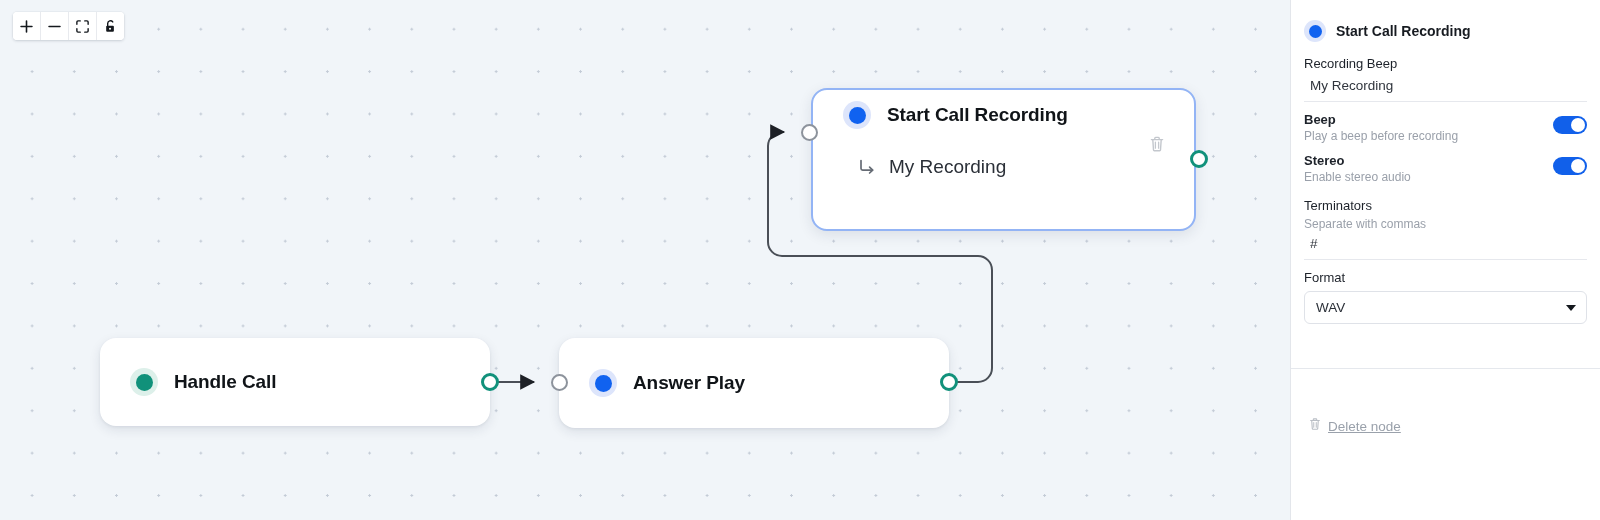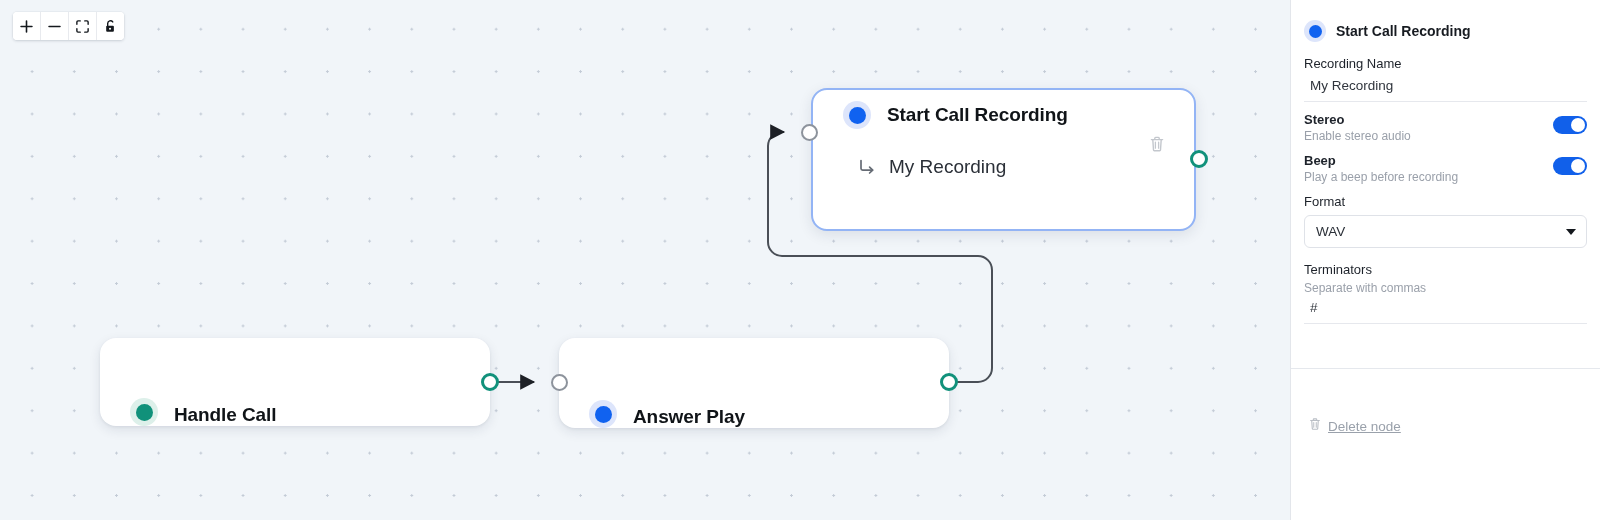--- a/index.html
+++ b/index.html
@@ -73,21 +73,21 @@
   }
   .node.plain {
     box-shadow: 0 4px 12px rgba(25,40,70,0.10), 0 1px 3px rgba(25,40,70,0.07);
   }
   .node.selected {
     border: 2px solid #93b4f5;
     box-shadow: 0 4px 14px rgba(25,40,70,0.10);
   }
   .node-row {
     display: flex;
-    align-items: flex-end;
+    align-items: center;
     height: 100%;
     padding-left: 30px;
     box-sizing: border-box;
   }
   .node-head {
     display: flex;
     align-items: center;
     padding-left: 30px;
     height: 50px;
     box-sizing: border-box;
@@ -394,56 +394,56 @@
     <div class="panel-header">
       <span class="dot-wrap blue">
         <span class="dot blue"></span>
       </span>
       <span class="panel-title">Start Call Recording</span>
     </div>
 
     <div id="panel-body">
 
       <div class="field">
-        <div class="field-label">Recording Name</div>
+        <div class="field-label">Recording Beep</div>
         <input class="underline-input" type="text" value="My Recording" style="">
+      </div>
+
+      <div class="toggle-row">
+        <div class="toggle-texts">
+          <div class="t-label">Beep</div>
+          <div class="t-hint">Play a beep before recording</div>
+        </div>
+        <div class="switch">
+          <span class="knob"></span>
+        </div>
       </div>
 
       <div class="toggle-row">
         <div class="toggle-texts">
           <div class="t-label">Stereo</div>
           <div class="t-hint">Enable stereo audio</div>
         </div>
         <div class="switch">
           <span class="knob"></span>
         </div>
       </div>
 
-      <div class="toggle-row">
-        <div class="toggle-texts">
-          <div class="t-label">Beep</div>
-          <div class="t-hint">Play a beep before recording</div>
-        </div>
-        <div class="switch">
-          <span class="knob"></span>
-        </div>
+      <div class="field mt14">
+        <div class="field-label">Terminators</div>
+        <div class="field-hint">Separate with commas</div>
+        <input class="underline-input" type="text" value="#" style="">
       </div>
 
       <div class="field mt10">
         <div class="field-label">Format</div>
         <div class="select-box">
           <span class="select-value">WAV</span>
           <span class="caret"></span>
         </div>
-      </div>
-
-      <div class="field mt14">
-        <div class="field-label">Terminators</div>
-        <div class="field-hint">Separate with commas</div>
-        <input class="underline-input" type="text" value="#" style="">
       </div>
 
     </div>
 
     <div class="panel-divider"></div>
 
     <div class="delete-row">
       <span>
         <svg width="14" height="14" viewBox="0 0 18 18">
           <path d="M3.4 4.6 H14.6" stroke="#b9bec5" stroke-width="1.4" stroke-linecap="round"></path>

